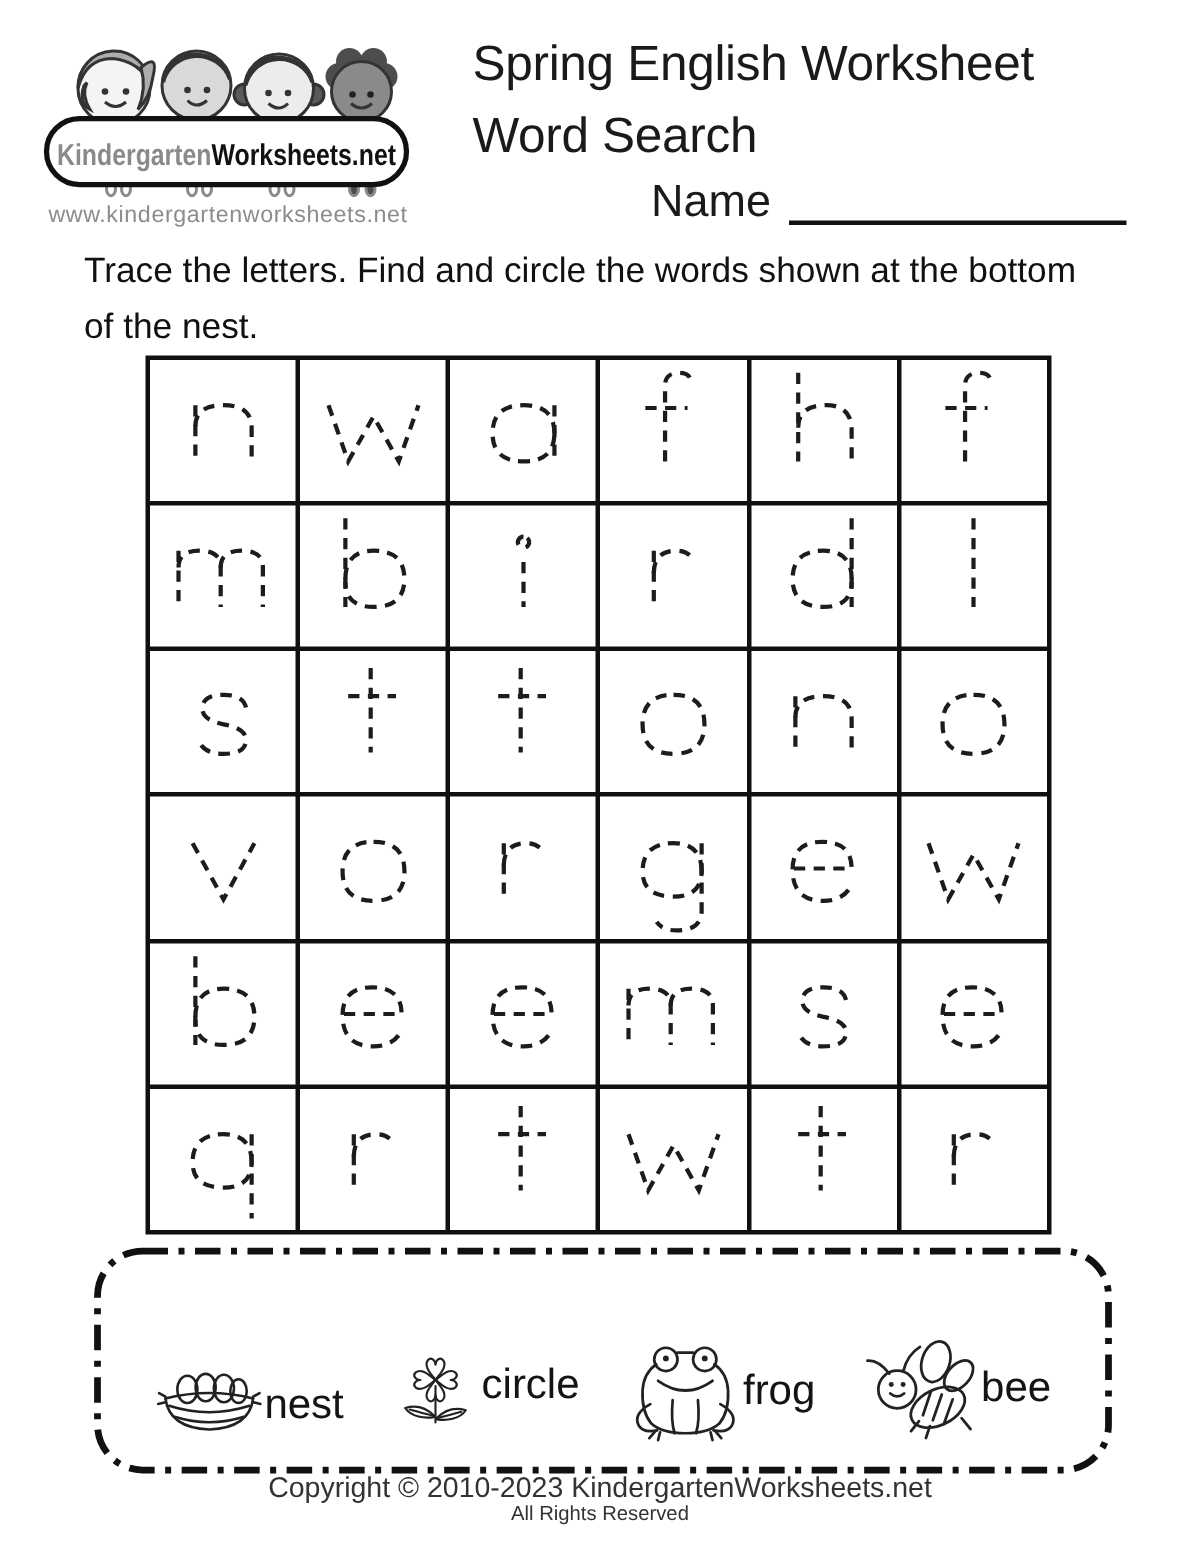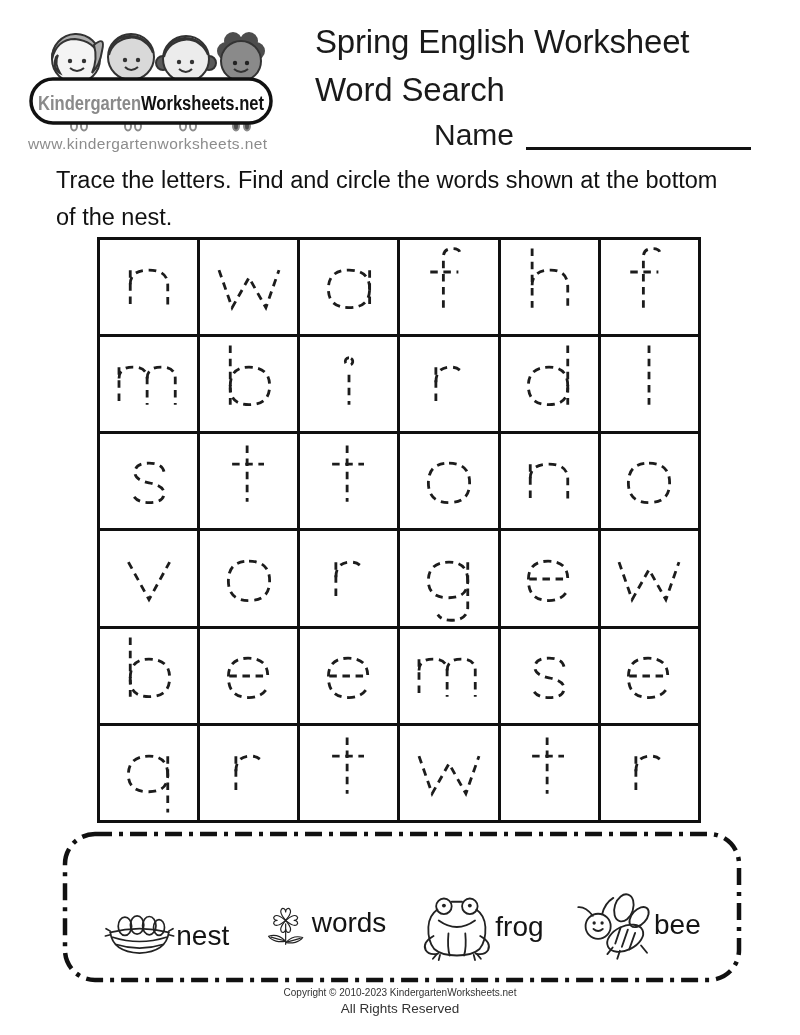--- a/index.html
+++ b/index.html
@@ -5,21 +5,21 @@
   * { margin:0; padding:0; box-sizing:border-box; }
   html,body { background:#fff; }
   .page {
     position:relative; width:800px; height:1035px; background:#ffffff;
     font-family:"Liberation Sans", sans-serif; color:#161616; overflow:hidden;
   }
 
   
   .logo { position:absolute; left:28px; top:21px; width:248px; }
   .logo-art { display:block; }
-  .website { margin-top:2px; text-align:left; font-size:15.5px; letter-spacing:.4px; color:#8c8c8c; }
+  .website { margin-top:2px; text-align:center; font-size:15.5px; letter-spacing:.4px; color:#8c8c8c; }
 
   
   .title-block { position:absolute; left:283px; top:18px; width:500px;margin-left:32px; }
   .title-line { font-size:33px; font-weight:500; letter-spacing:-0.2px; color:#1a1a1a; line-height:48px; }
   .name-row { position:absolute; left:434px; top:118px; display:flex; align-items:flex-start; }
   .name-label { font-size:30px; font-weight:500; color:#1a1a1a; }
   .name-line { display:inline-block; width:225px; border-bottom:3px solid #111; height:32px; margin-left:12px; }
 
   
   .instructions { position:absolute; left:56px; top:162px; width:710px; font-size:23.5px; line-height:37px; color:#111; }
@@ -39,21 +39,21 @@
   .word-bank .bank-border { position:absolute; left:0; top:0; }
   .bank-items {
     position:absolute; left:10px; top:6px; width:660px; height:140px;
     display:flex; justify-content:space-evenly; align-items:flex-end;
   }
   .word-item { display:flex; align-items:center; justify-content:flex-end; width:126px; }
   .word-label { font-size:28px; color:#141414; line-height:34px; }
 
   
   .footer { position:absolute; left:0; top:984px; width:100%; text-align:center; color:#333; }
-  .footer .c1 { font-size:10px; line-height:17px; }
+  .footer .c1 { font-size:19px; line-height:17px; }
   .footer .c2 { font-size:13.5px; line-height:16px; }
 </style>
 </head>
 <body>
 
 <div class="page">
 
   <div class="logo">
     <svg class="logo-art" width="248" height="112" viewBox="0 0 248 112">
       <g stroke="#333" stroke-width="2" fill="none">
@@ -366,21 +366,21 @@
       <path transform="rotate(90 60 50)" d="M60,50 C54,42 44,32 50,24 C54,19 60,24 60,30 C60,24 66,19 70,24 C76,32 66,42 60,50 Z"></path>
       <path transform="rotate(180 60 50)" d="M60,50 C54,42 44,32 50,24 C54,19 60,24 60,30 C60,24 66,19 70,24 C76,32 66,42 60,50 Z"></path>
       <path transform="rotate(270 60 50)" d="M60,50 C54,42 44,32 50,24 C54,19 60,24 60,30 C60,24 66,19 70,24 C76,32 66,42 60,50 Z"></path>
     </g>
     <path d="M60,58 L60,106"></path>
     <path d="M58,97 C46,85 33,83 20,87 C28,99 46,101 58,99 Z"></path>
             <path d="M26,89 Q44,94 56,97"></path>
     <path d="M62,100 C74,88 87,86 100,90 C92,102 74,104 62,102 Z"></path>
             <path d="M94,92 Q76,97 64,100"></path>
   </svg>
-          <span class="word-label">words</span>
+          <span class="word-label">circle</span>
         </div>
         <div class="word-item">
           <svg width="112" height="100" viewBox="0 0 120 112" fill="none" stroke="#222" stroke-width="2.8" stroke-linecap="round" stroke-linejoin="round">
     <circle cx="40" cy="24" r="12"></circle>
             <circle cx="80" cy="24" r="12"></circle>
     <circle cx="40" cy="23" r="3" fill="#222" stroke="none"></circle>
             <circle cx="80" cy="23" r="3" fill="#222" stroke="none"></circle>
     <path d="M52,17 L68,17"></path>
     <path d="M30,29 Q17,38 16,56 Q15,78 25,90 Q36,100 60,100 Q84,100 95,90 Q105,78 104,56 Q103,38 90,29"></path>
     <path d="M32,46 Q60,66 88,46"></path>

